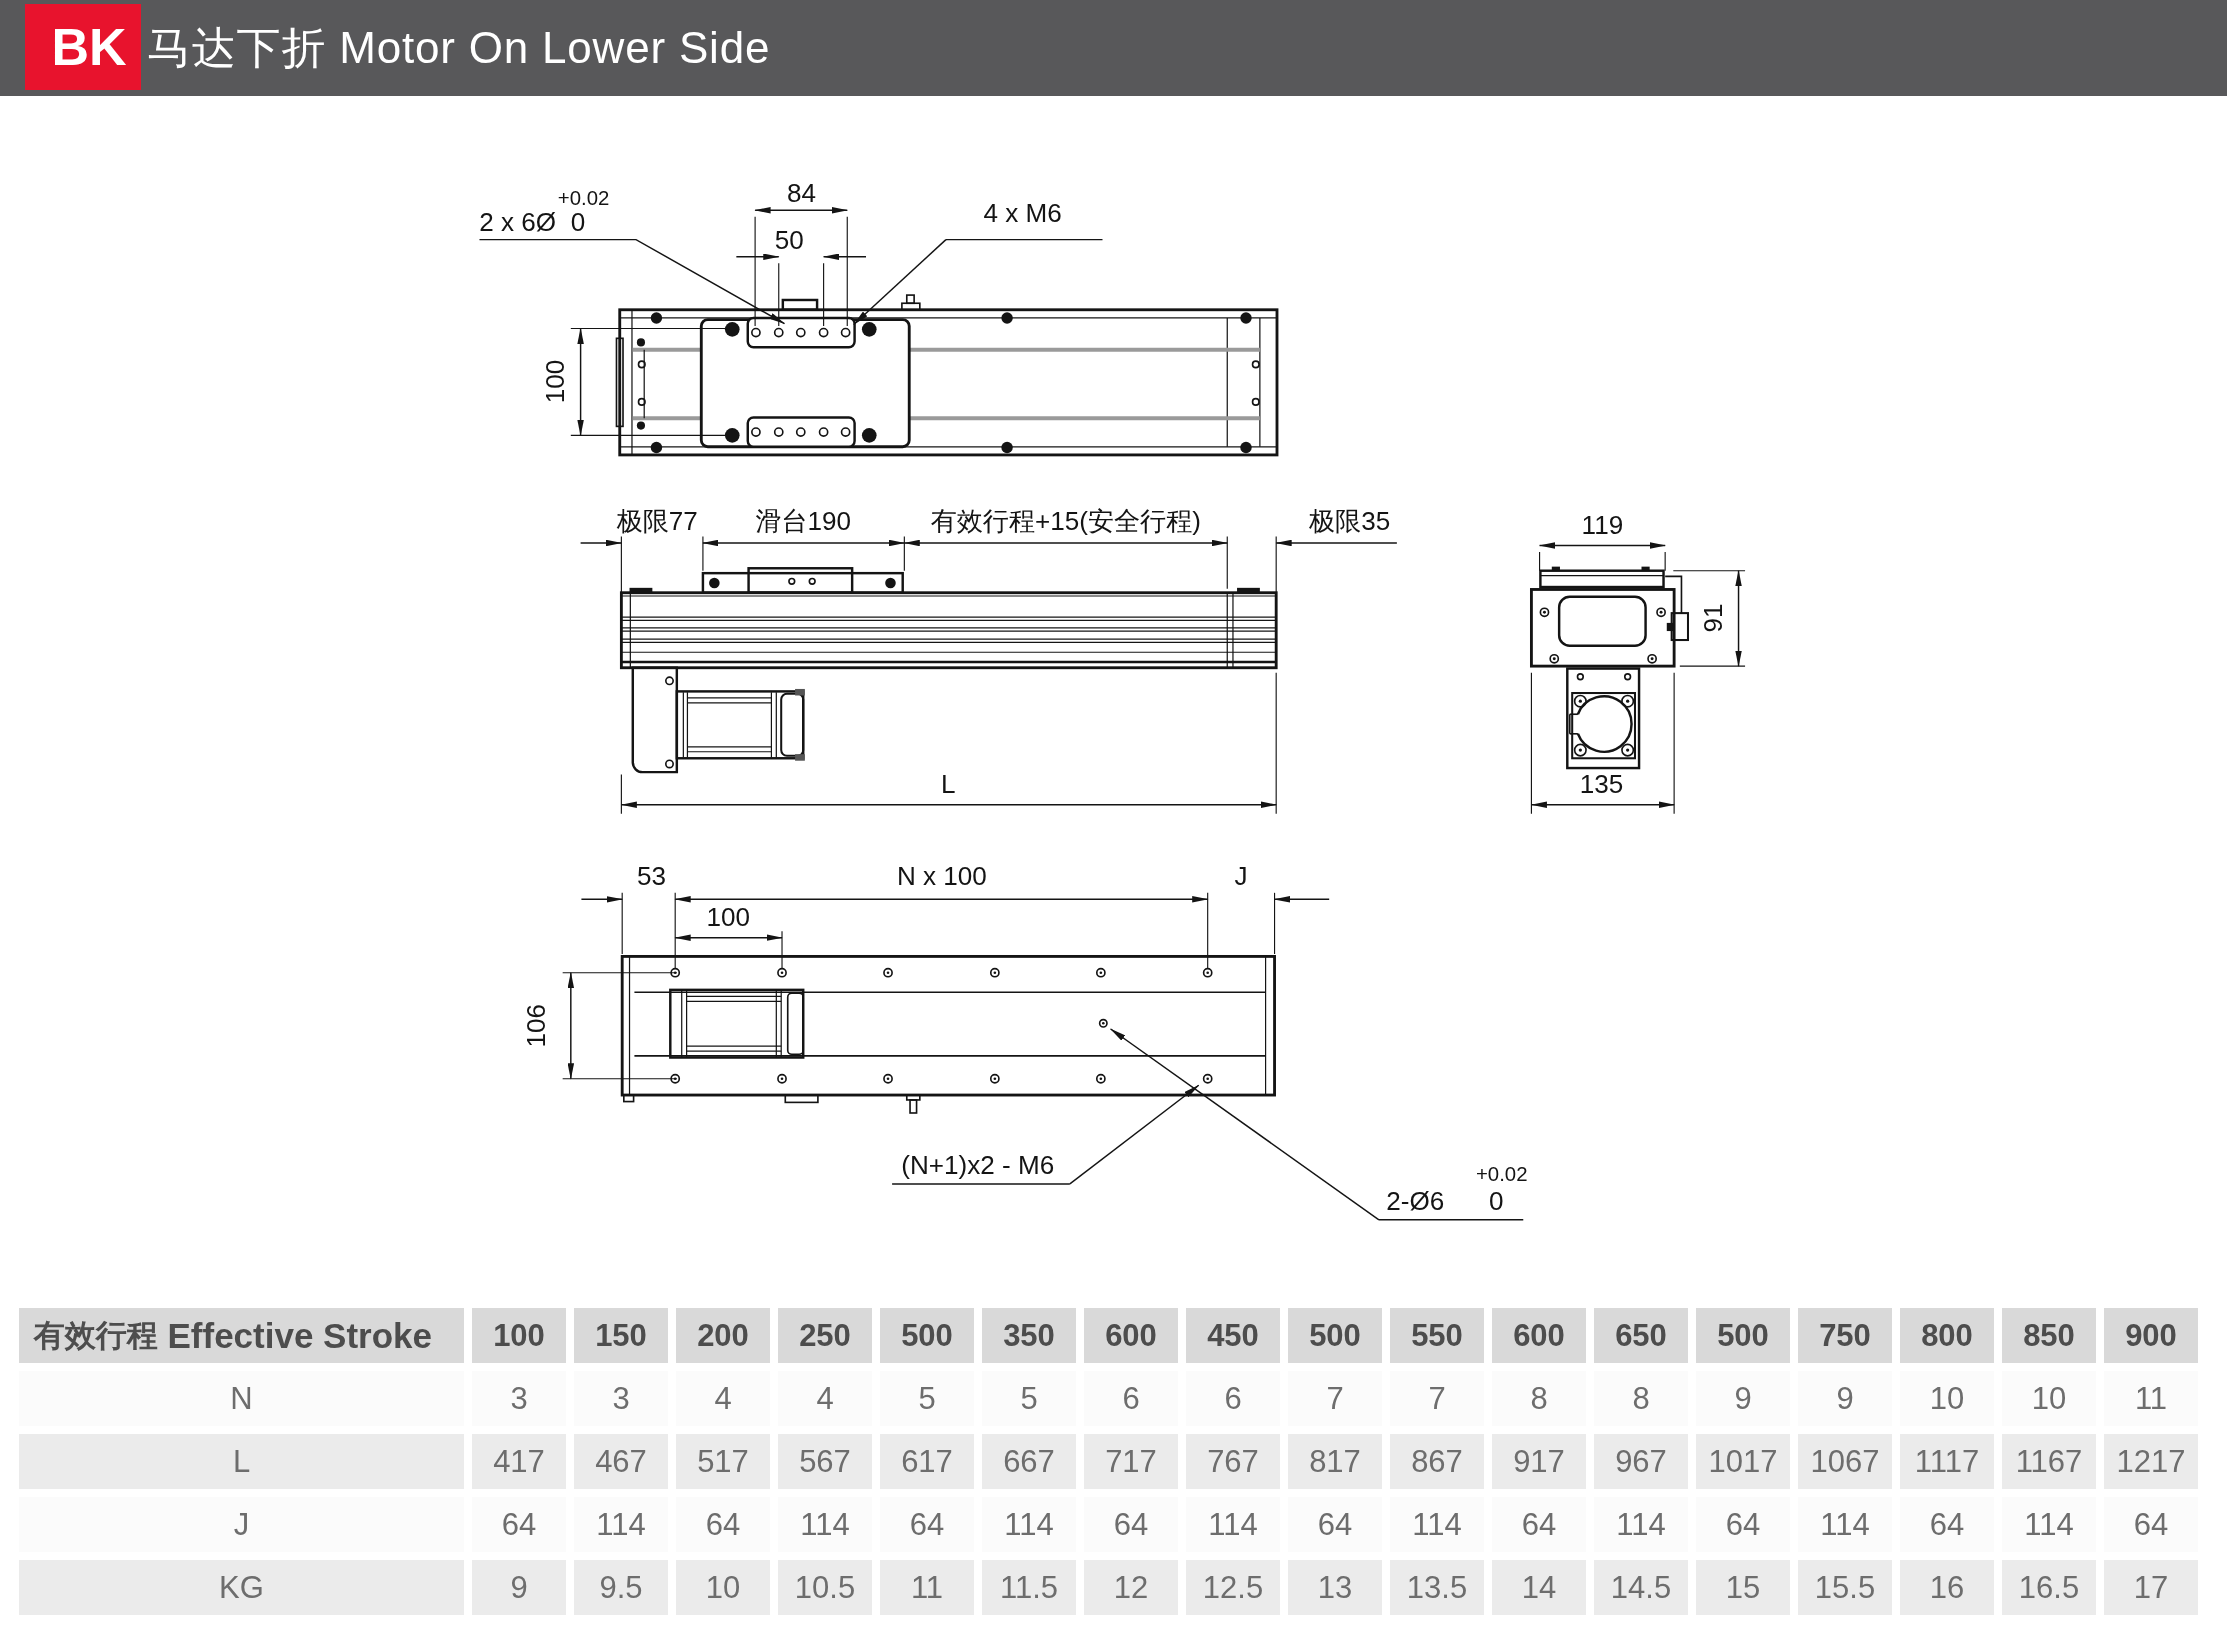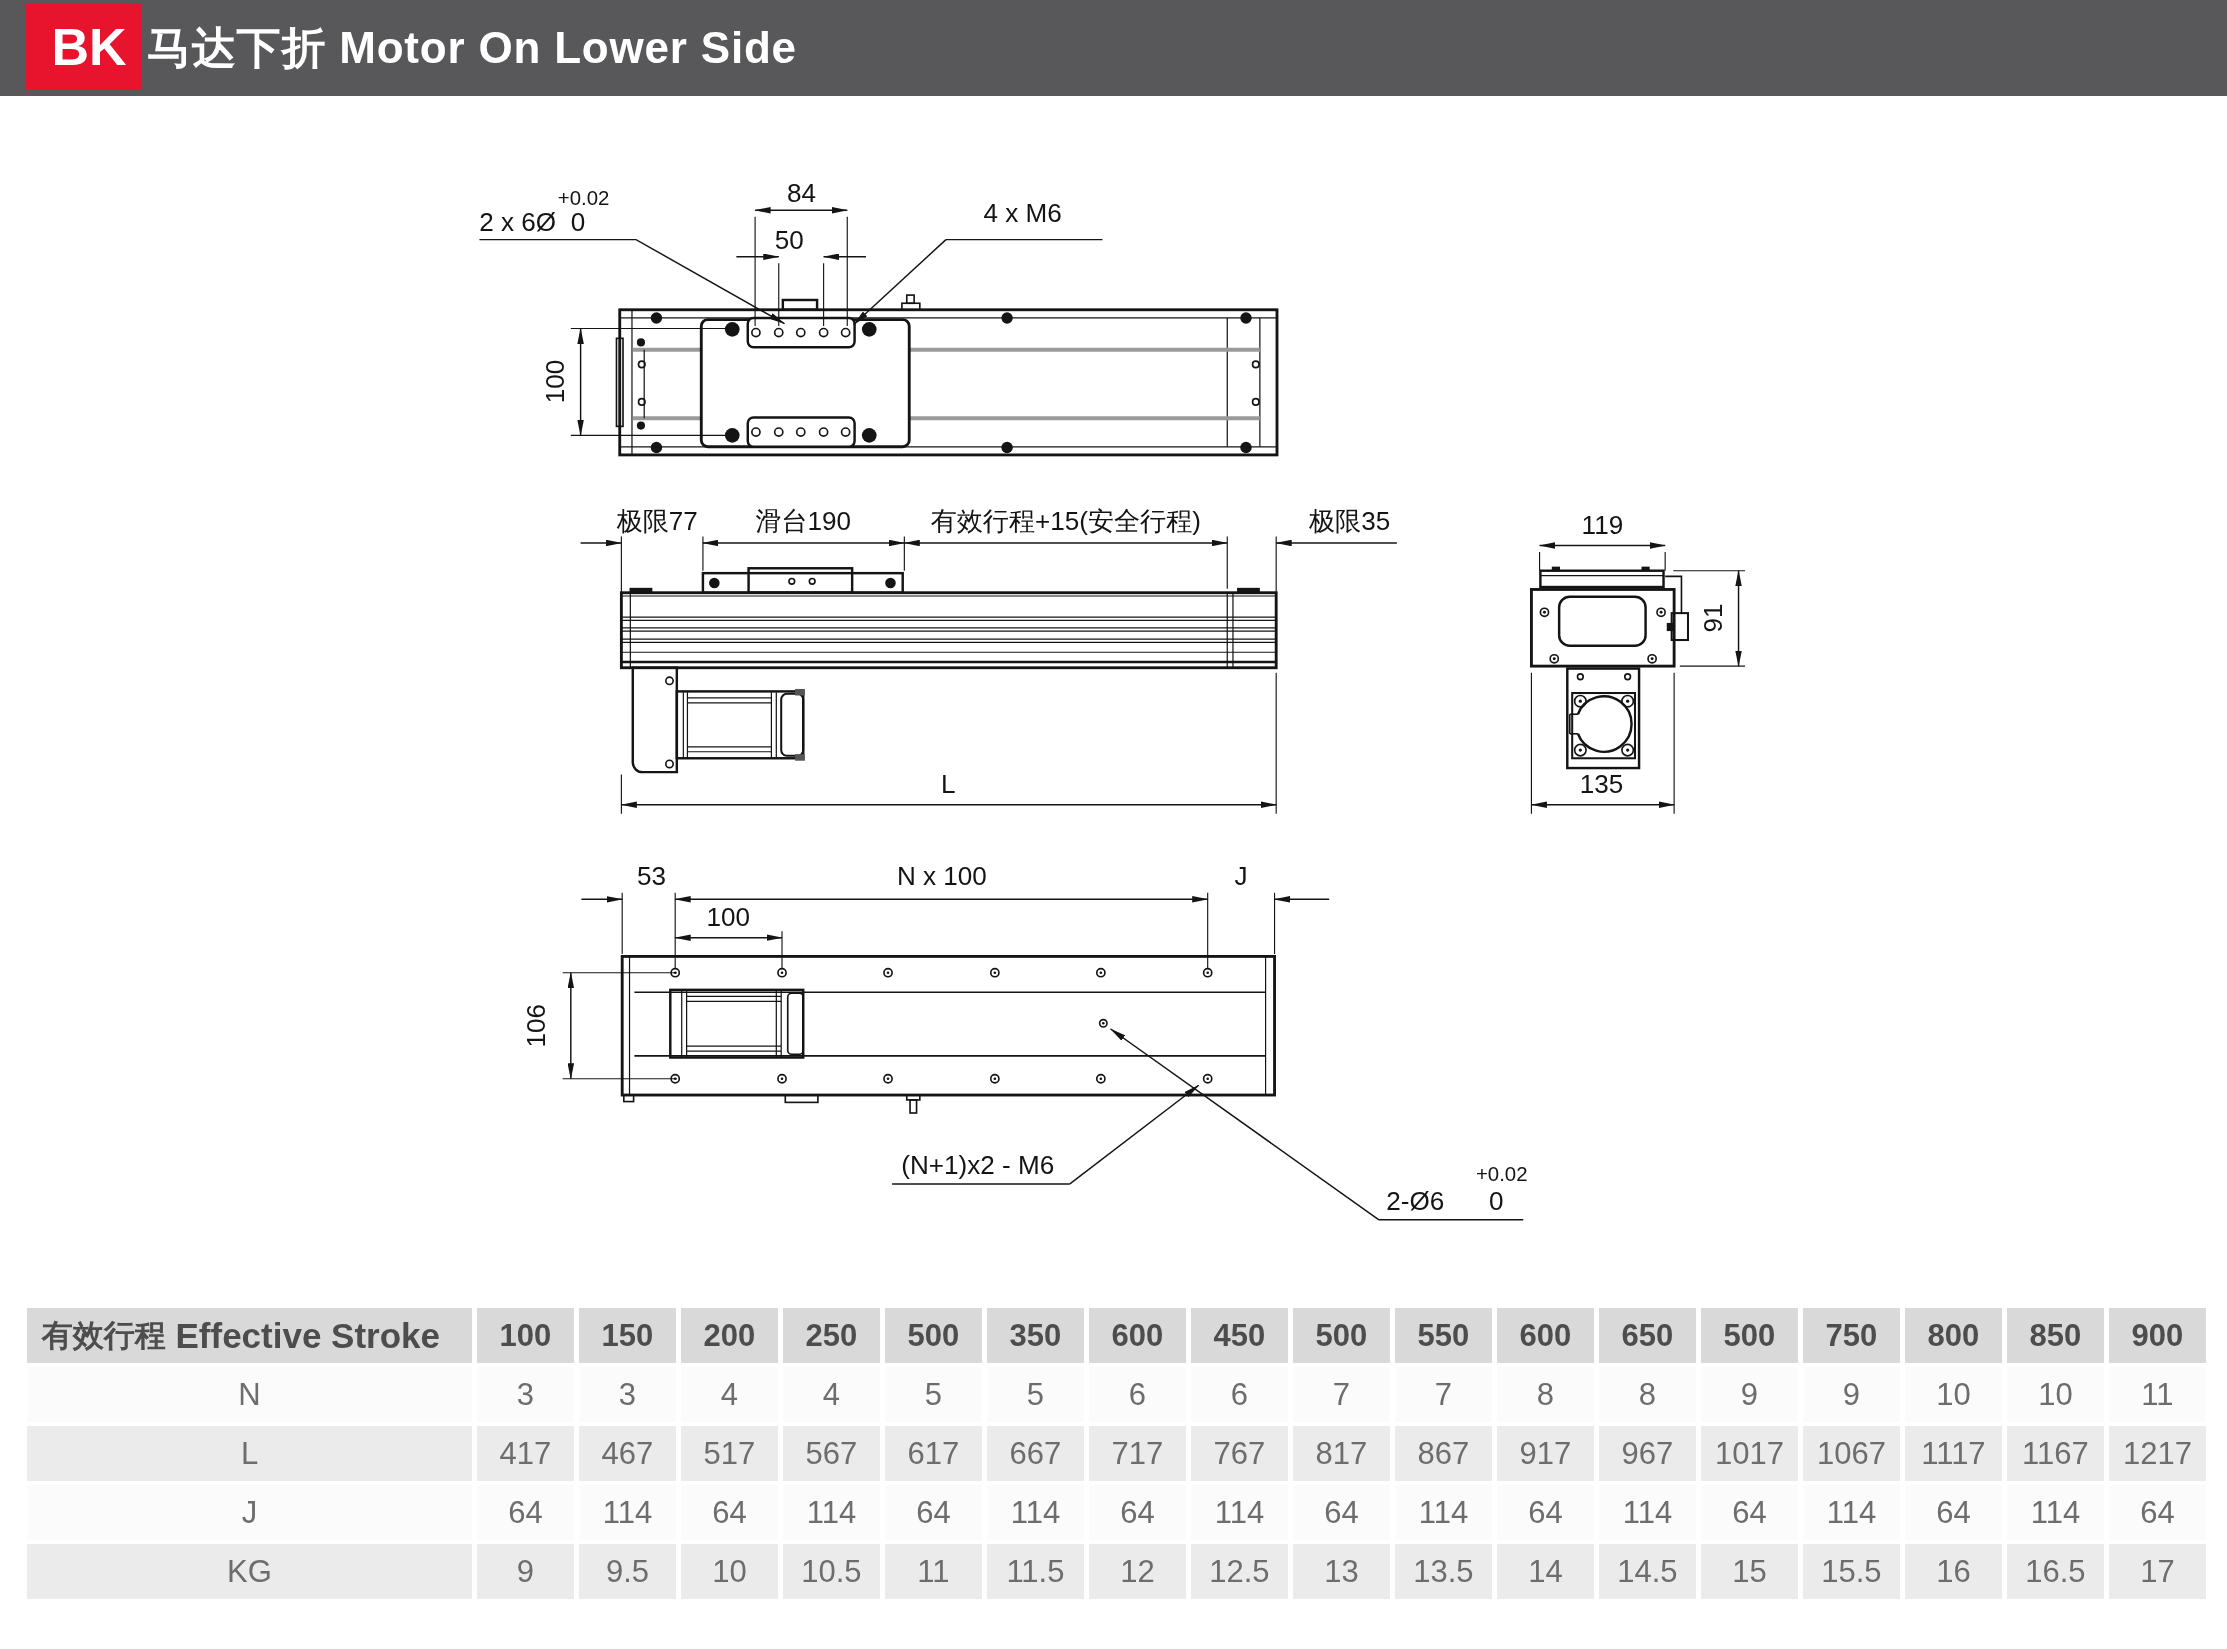--- a/index.html
+++ b/index.html
@@ -4,37 +4,37 @@
 <style>
   html,body{margin:0;padding:0;background:#fff;}
   body{width:2227px;height:1649px;position:relative;overflow:hidden;
        font-family:"Liberation Sans","DejaVu Sans",sans-serif;}
   
   .topbar{position:absolute;left:0;top:0;width:2227px;height:96px;background:#58585a;}
   .badge{position:absolute;left:25px;top:4.1px;width:104px;height:86px;background:#e8132d;
          display:flex;align-items:center;justify-content:center;
          color:#fff;font-size:52px;font-weight:bold;padding-left:12px;}
   .titlebar{position:absolute;left:147px;top:0;height:96px;display:flex;align-items:center;
-            color:#fff;font-size:44px;font-weight:700;letter-spacing:0.8px;white-space:nowrap;}
+            color:#fff;font-size:44px;font-weight:400;letter-spacing:0.8px;white-space:nowrap;}
   
   svg{position:absolute;left:0;top:96px;}
   .ln{stroke:#141414;fill:none;}
   .w35{stroke-width:3.5px;} .w3{stroke-width:3px;} .w25{stroke-width:2.5px;}
   .w2{stroke-width:2px;} .w15{stroke-width:1.5px;}
   .gray{stroke:#9a9a9a;}
   .fillb{fill:#141414;stroke:none;}
   .whitefill{fill:#ffffff;}
   .dim{stroke:#141414;stroke-width:1.8px;fill:none;}
   .ext{stroke:#141414;stroke-width:1.4px;fill:none;}
   .dt{font-size:32px;fill:#141414;}
   .dts{font-size:25px;fill:#141414;}
   .mid{text-anchor:middle;} .endt{text-anchor:end;}
   
-  .spec-table{position:absolute;left:27px;top:1308px;width:2179px;display:grid;
-              grid-template-columns:445px repeat(17,1fr);column-gap:4.9px;row-gap:4.1px;}
+  .spec-table{position:absolute;left:19px;top:1308px;width:2179px;display:grid;
+              grid-template-columns:445px repeat(17,1fr);column-gap:4.9px;row-gap:4.1px;gap:8px;}
   .cell{display:flex;align-items:center;justify-content:center;}
   .hcell{height:55px;background:#d9d9d9;color:#4d4d4d;font-weight:bold;font-size:31px;}
   .hlabel{justify-content:flex-start;padding-left:14.7px;box-sizing:border-box;gap:9.8px;}
   .hlabel .en{font-size:35px;text-align:right;}
   .dcell{height:55px;font-size:31px;color:#6d6d6d;}
   .row-even .dcell{background:#fbfbfb;}
   .row-odd  .dcell{background:#ebebeb;}
 </style>
 </head>
 <body>

